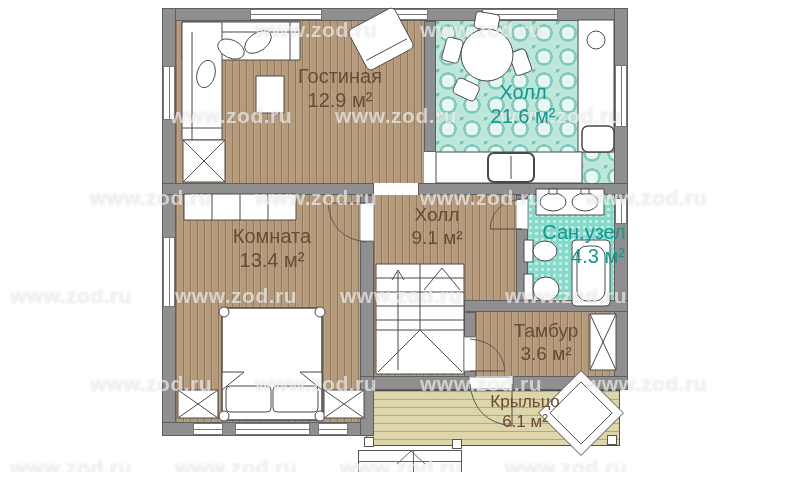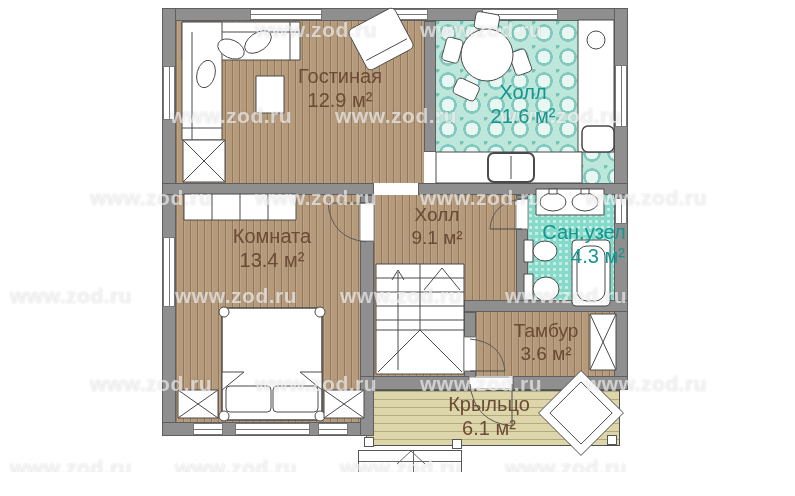--- a/index.html
+++ b/index.html
@@ -31,21 +31,21 @@
         background-size:100% 1px,100% 1px,100% 1px,1px 100%;
         background-position:0 10px,0 21px,0 31px,54px 0;}
   svg.furn{position:absolute;left:0;top:0;z-index:4;pointer-events:none;}
   svg.furn *{vector-effect:non-scaling-stroke;}
   .wm{position:absolute;z-index:6;font-weight:bold;font-size:21px;letter-spacing:.5px;white-space:nowrap;
       color:rgba(255,255,255,.58);text-shadow:0 0 2px rgba(150,150,150,.35);pointer-events:none;}
   .lbl{position:absolute;transform:translateX(-50%);text-align:center;z-index:7;line-height:1.2;}
   .lbl span{display:block;}
   .lbl-brown{color:var(--labelBrown);}
   .lbl-teal{color:var(--labelTeal);}
-  .fs20{font-size:20px;} .fs19{font-size:19px;} .fs17{font-size:20px;} .fs15{font-size:20px;margin-left:16px;}
+  .fs20{font-size:20px;} .fs19{font-size:19px;} .fs17{font-size:17px;margin-left:36px;} .fs15{font-size:20px;margin-left:16px;}
   .lbl-living{left:340px;top:64px;}
   .lbl-kitchen{left:523px;top:80px;}
   .lbl-bedroom{left:272px;top:224px;}
   .lbl-hall{left:437px;top:204px;}
   .lbl-bath{left:568px;top:220px;}
   .lbl-bath .ar{margin-left:28px;}
   .lbl-tambur{left:546px;top:320px;}
   .lbl-porch{left:489px;top:392px;}
 </style>
 </head>

